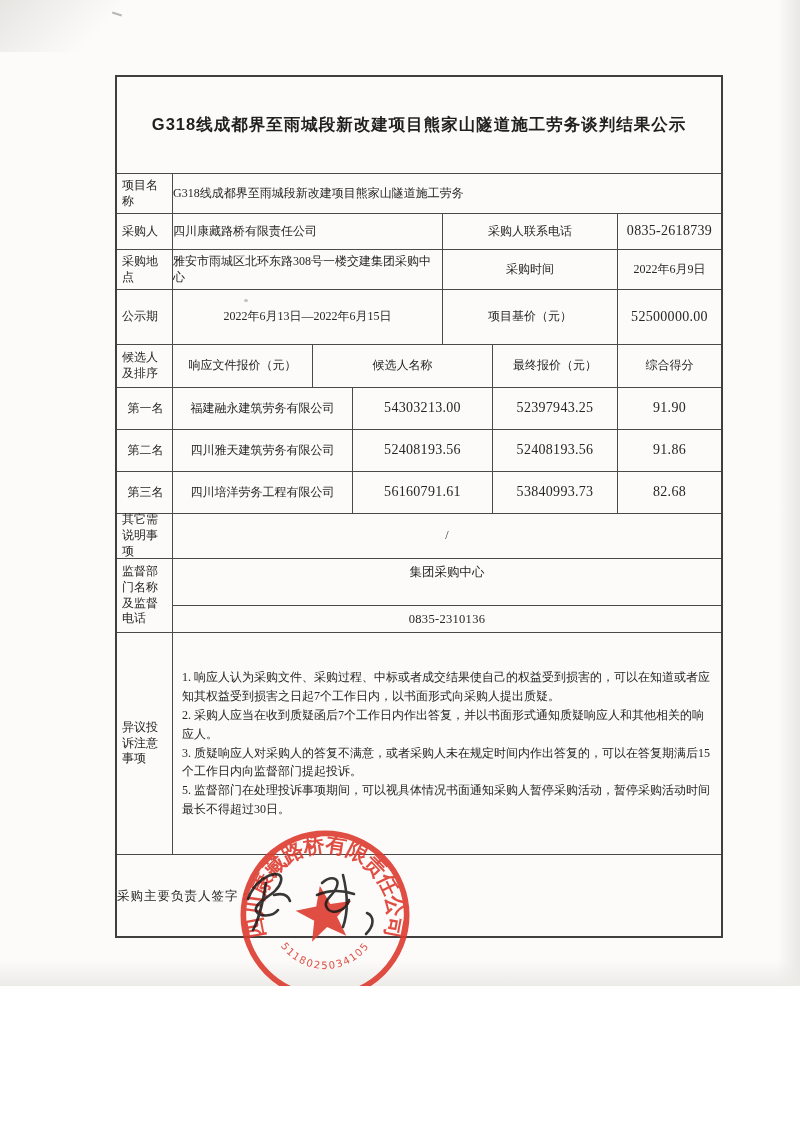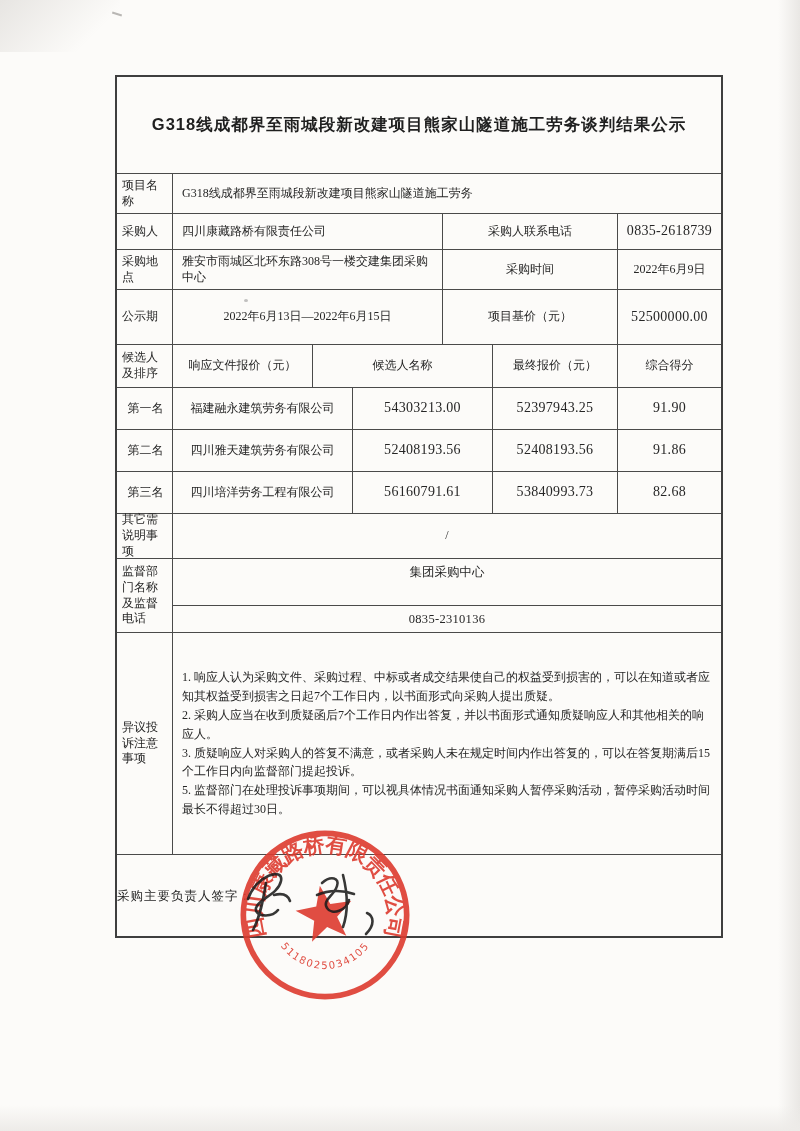--- a/index.html
+++ b/index.html
@@ -1,16 +1,16 @@
 <!DOCTYPE html>
 <html><head>
 <meta charset="utf-8">
 <style>
   html,body{margin:0;padding:0;}
-  .page{position:relative;width:800px;height:1131px;background:#f3f1ef;overflow:hidden;
+  .page{position:relative;width:800px;height:986px;background:#f3f1ef;overflow:hidden;
         font-family:"Liberation Serif","DejaVu Serif",serif;color:#262626;}
   .paper{position:absolute;inset:0;background:#fcfbf9;}
   
   .shade-topleft{position:absolute;left:0;top:0;width:120px;height:52px;
       background:linear-gradient(135deg,#e7e5e2 0%,rgba(252,251,249,0) 75%);}
   .shade-right{position:absolute;right:0;top:0;width:22px;height:1131px;
       background:linear-gradient(90deg,rgba(252,251,249,0),#e9e7e4);}
   .shade-bottom{position:absolute;left:0;bottom:0;width:800px;height:26px;
       background:linear-gradient(180deg,rgba(252,251,249,0),#edebe8);}
   .speck1{position:absolute;left:244px;top:299px;width:4px;height:3px;background:#9a9a9a;border-radius:50%;opacity:.6;}
@@ -18,21 +18,21 @@
 
   
   .tbl{position:absolute;left:115px;top:75px;width:608px;border:2px solid #3f3f3f;
        box-sizing:border-box;background:transparent;}
   .row{display:flex;box-sizing:border-box;border-top:1.5px solid #4a4a4a;align-items:stretch;}
   .row.first{border-top:none;}
   .cell{box-sizing:border-box;border-left:1.5px solid #4a4a4a;display:flex;align-items:center;
         font-size:12px;line-height:1.32;white-space:pre-line;}
   .cell.cfirst{border-left:none;}
   .lab{width:55px;padding:2px 3px 2px 5px;justify-content:flex-start;text-align:left;}
-  .left{justify-content:flex-start;padding-left:9px;padding-right:6px;text-align:left;}
+  .left{justify-content:flex-start;padding-left:0;padding-right:6px;text-align:left;}
   .ctr{justify-content:center;text-align:center;padding:2px 4px;}
   .flex1{flex:1;}
   .w270{width:270px;} .w175{width:175px;} .w180{width:180px;} .w140{width:140px;} .w125{width:125px;}
   .title-row{height:96px;}
   .title-cell{flex:1;justify-content:center;text-align:center;
       font-family:"Liberation Sans","DejaVu Sans",sans-serif;font-weight:700;
       font-size:16.5px;letter-spacing:1px;color:#1f1f1f;}
   .num{font-size:14px;letter-spacing:.3px;}
   .sup-stack{flex:1;display:flex;flex-direction:column;}
   .sup-stack .sub{flex:1;display:flex;align-items:center;justify-content:center;box-sizing:border-box;font-size:12.5px;}

